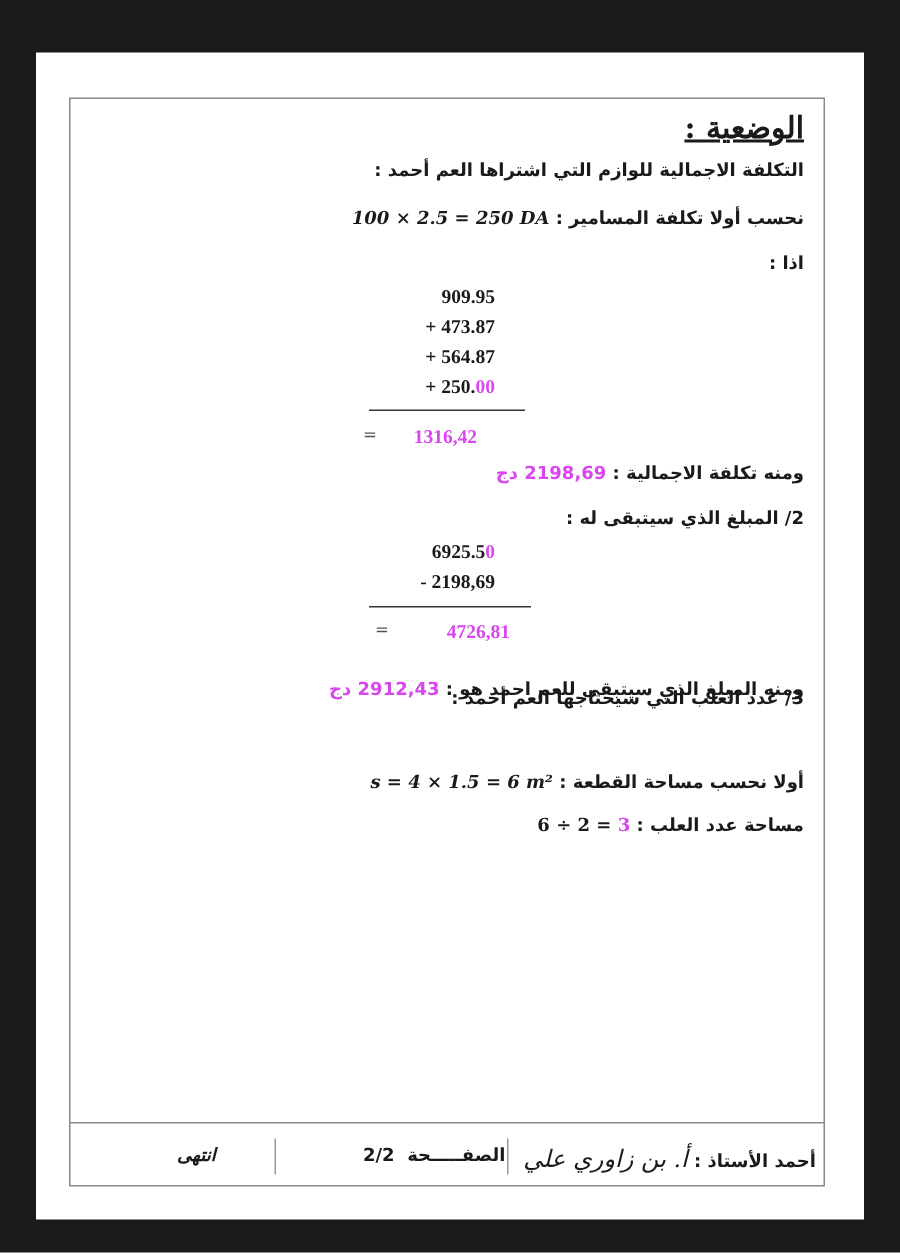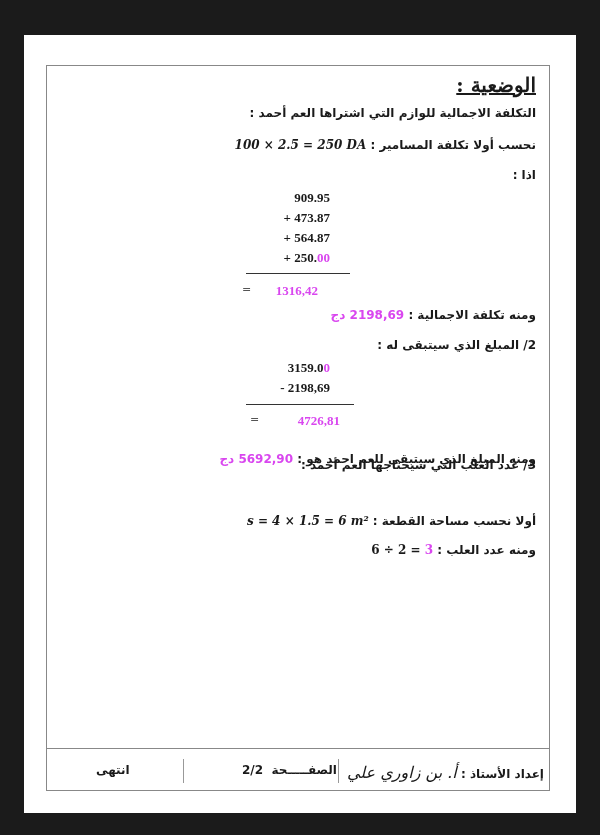--- a/index.html
+++ b/index.html
@@ -39,44 +39,44 @@
 <div class="hr" style="left:246px;top:273px;width:104px;"></div>
 <div class="eq" style="left:242px;top:283px;">=</div>
 <div class="num red" style="left:240px;top:283px;width:78px;">1316,42</div>
 
 <div class="line" style="top:308px;">
   <span>ومنه تكلفة الاجمالية :</span>
   <span class="red">2198,69 دج</span>
 </div>
 <div class="line" style="top:338px;">2/ المبلغ الذي سيتبقى له :</div>
 
-<div class="num" style="left:240px;top:360px;width:90px;"><span>3159.0</span><span class="red">0</span></div>
+<div class="num" style="left:240px;top:360px;width:90px;"><span>6925.5</span><span class="red">0</span></div>
 <div class="num" style="left:240px;top:380px;width:90px;">- 2198,69</div>
 <div class="hr" style="left:246px;top:404px;width:108px;"></div>
 <div class="eq" style="left:250px;top:413px;">=</div>
 <div class="num red" style="left:250px;top:413px;width:90px;">4726,81</div>
 
 <div class="line" style="top:452px;">
   <span>ومنه المبلغ الذي سيتبقى للعم احمد هو :</span>
-  <span class="red">5692,90 دج</span>
+  <span class="red">2912,43 دج</span>
 </div>
 <div class="line" style="top:458px;">3/ عدد العلب التي سيحتاجها العم أحمد :</div>
 <div class="line" style="top:514px;">
   <span>أولا نحسب مساحة القطعة :</span>
   <span class="math" style="direction:ltr;unicode-bidi:embed;">s = 4 × 1.5 = 6 m²</span>
 </div>
 <div class="line" style="top:543px;">
-  <span>ومنه عدد العلب :</span>
+  <span>مساحة عدد العلب :</span>
   <span class="math" style="direction:ltr;unicode-bidi:embed;font-style:normal;"><span>6 ÷ 2 = </span><span class="red">3</span></span>
 </div>
 
 <div class="footer">
   <div class="ftext" style="right:6px;">
-    <span>إعداد الأستاذ :</span>
+    <span>أحمد الأستاذ :</span>
     <span style="font-weight:normal;font-style:italic;font-size:16px;font-family:'DejaVu Serif',serif;text-align:center;">أ. بن زاوري علي</span>
   </div>
   <div class="fsep" style="left:292px;"></div>
   <div class="ftext" style="left:196px;">
     <span>الصفـــــحة</span>&nbsp;&nbsp;<span>2/2</span>
   </div>
   <div class="fsep" style="left:137px;"></div>
-  <div class="ftext" style="left:50px;">انتهى</div>
+  <div class="ftext" style="left:72px;font-style:italic;">انتهى</div>
 </div>
 
 </body></html>

